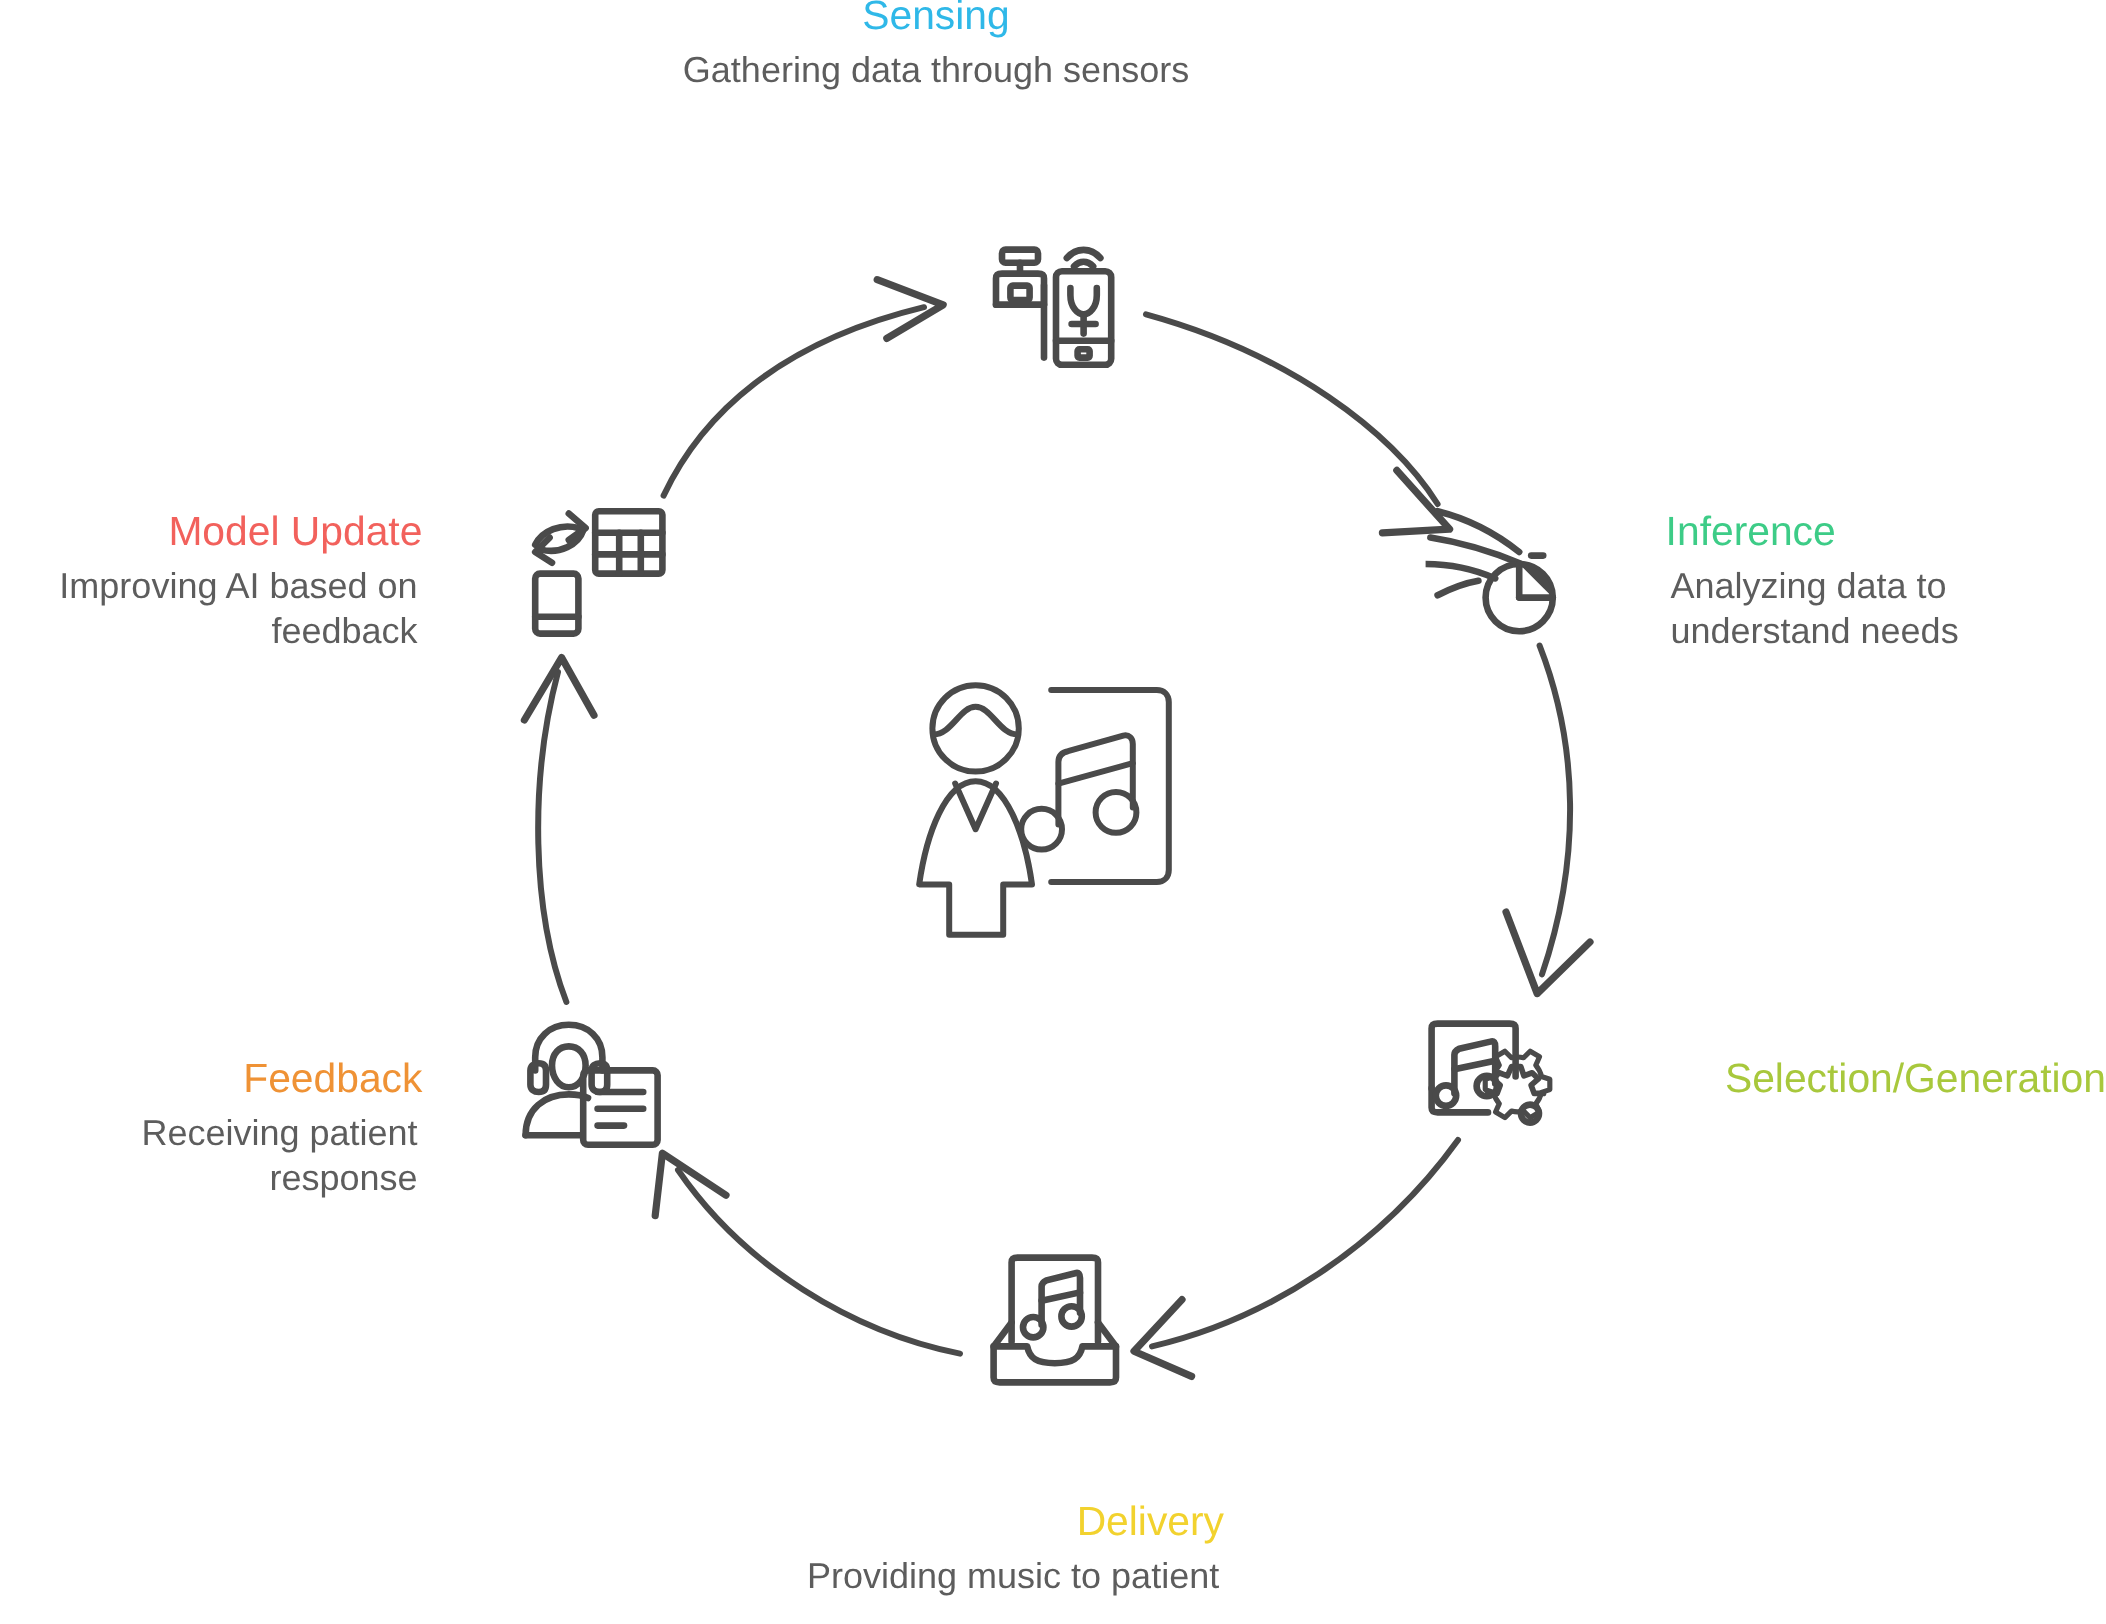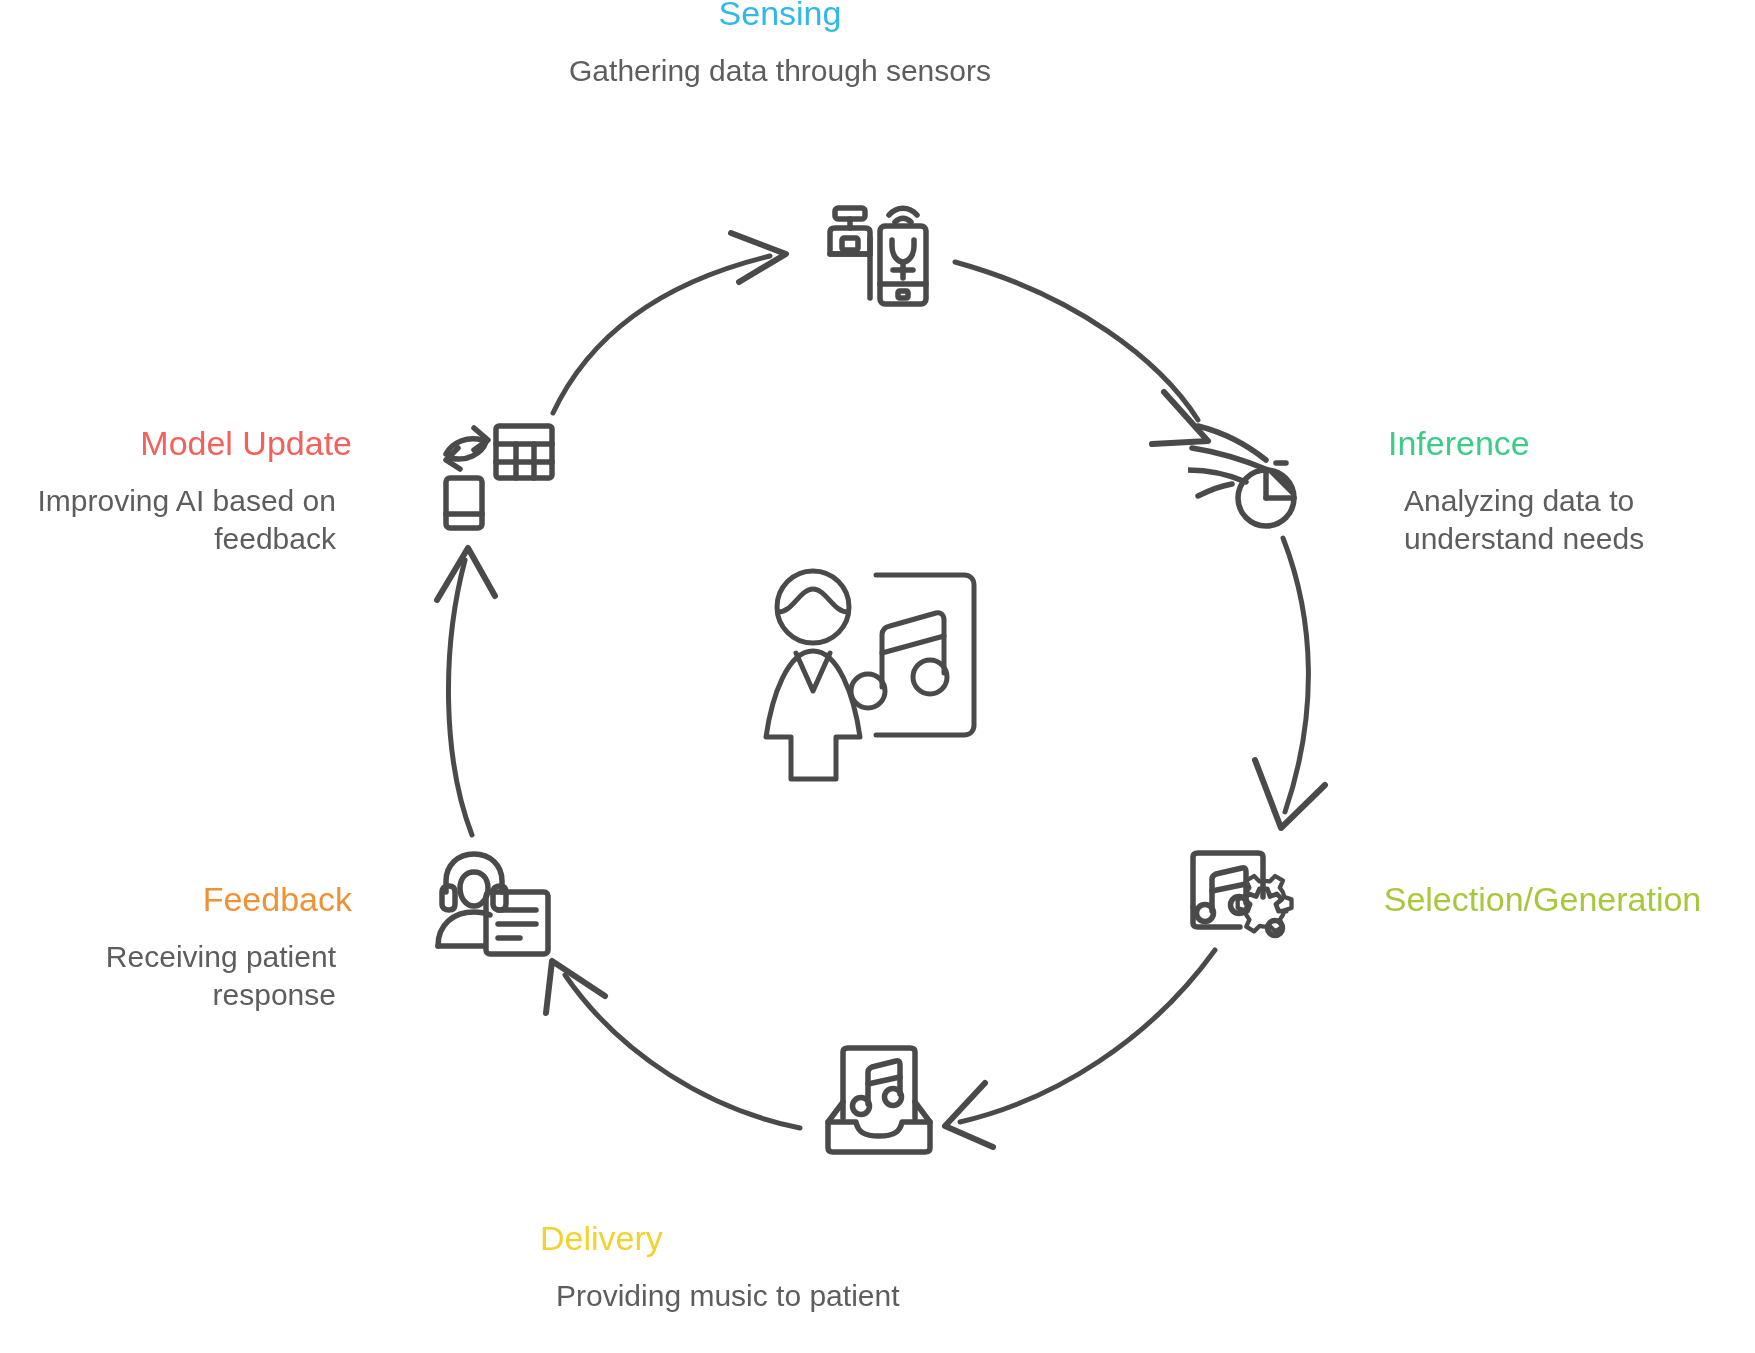--- a/index.html
+++ b/index.html
@@ -33,43 +33,43 @@
   }
   .node-title {
     font-size: 34px;
     font-weight: 400;
     margin: 0 0 4px 0;
     white-space: nowrap;
   }
   .node-desc {
     font-size: 30px;
     color: #5d5d5d;
-    margin: 16px;
+    margin: 4px;
   }
 
   
   .lbl-sensing {
     left: 520px; top: -8px;
     width: 520px;
     text-align: center;
   }
   .lbl-inference {
     left: 1388px; top: 422px;
     width: 372px;
     text-align: left;
   }
   .lbl-selection {
     left: 1330px; top: 878px;
     width: 425px;
-    text-align: center;
+    text-align: right;
   }
   .lbl-delivery {
-    left: 540px; top: 1217px;
+    left: 540px; top: 1247px;
     width: 480px;
-    text-align: left;
+    text-align: right;
   }
   .lbl-feedback {
     left: -8px; top: 878px;
     width: 360px;
     text-align: right;
   }
   .lbl-modelupdate {
     left: -8px; top: 422px;
     width: 360px;
     text-align: right;

